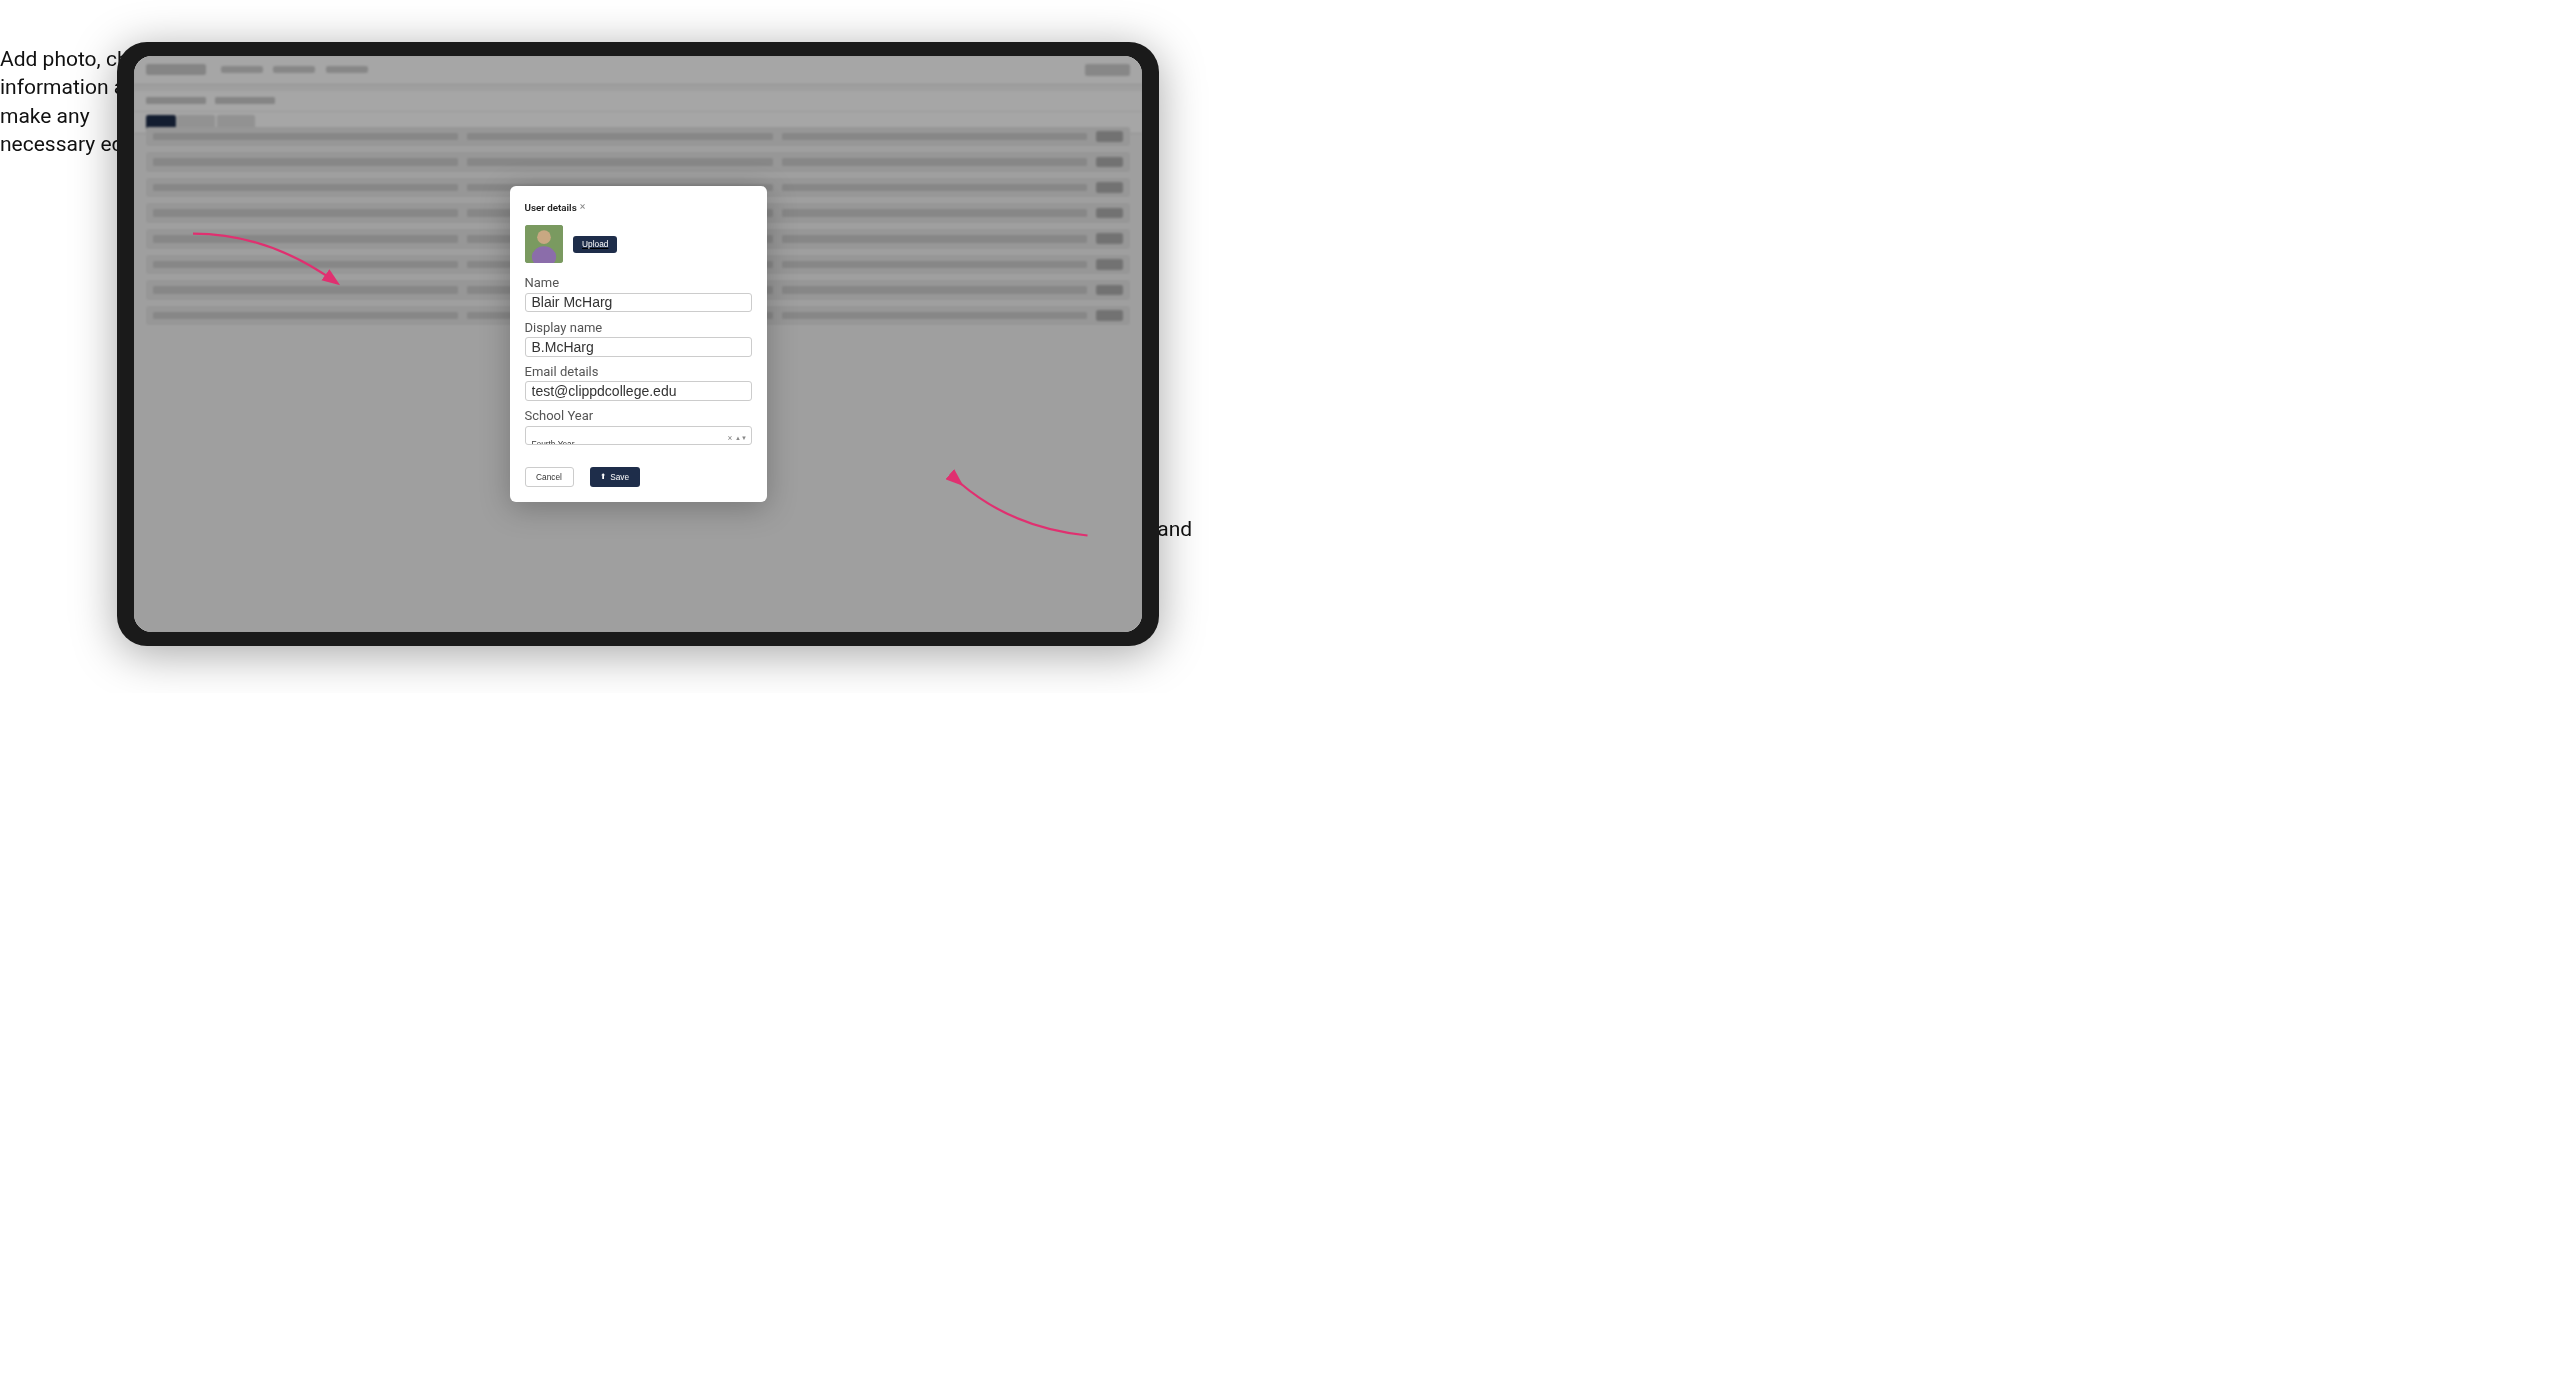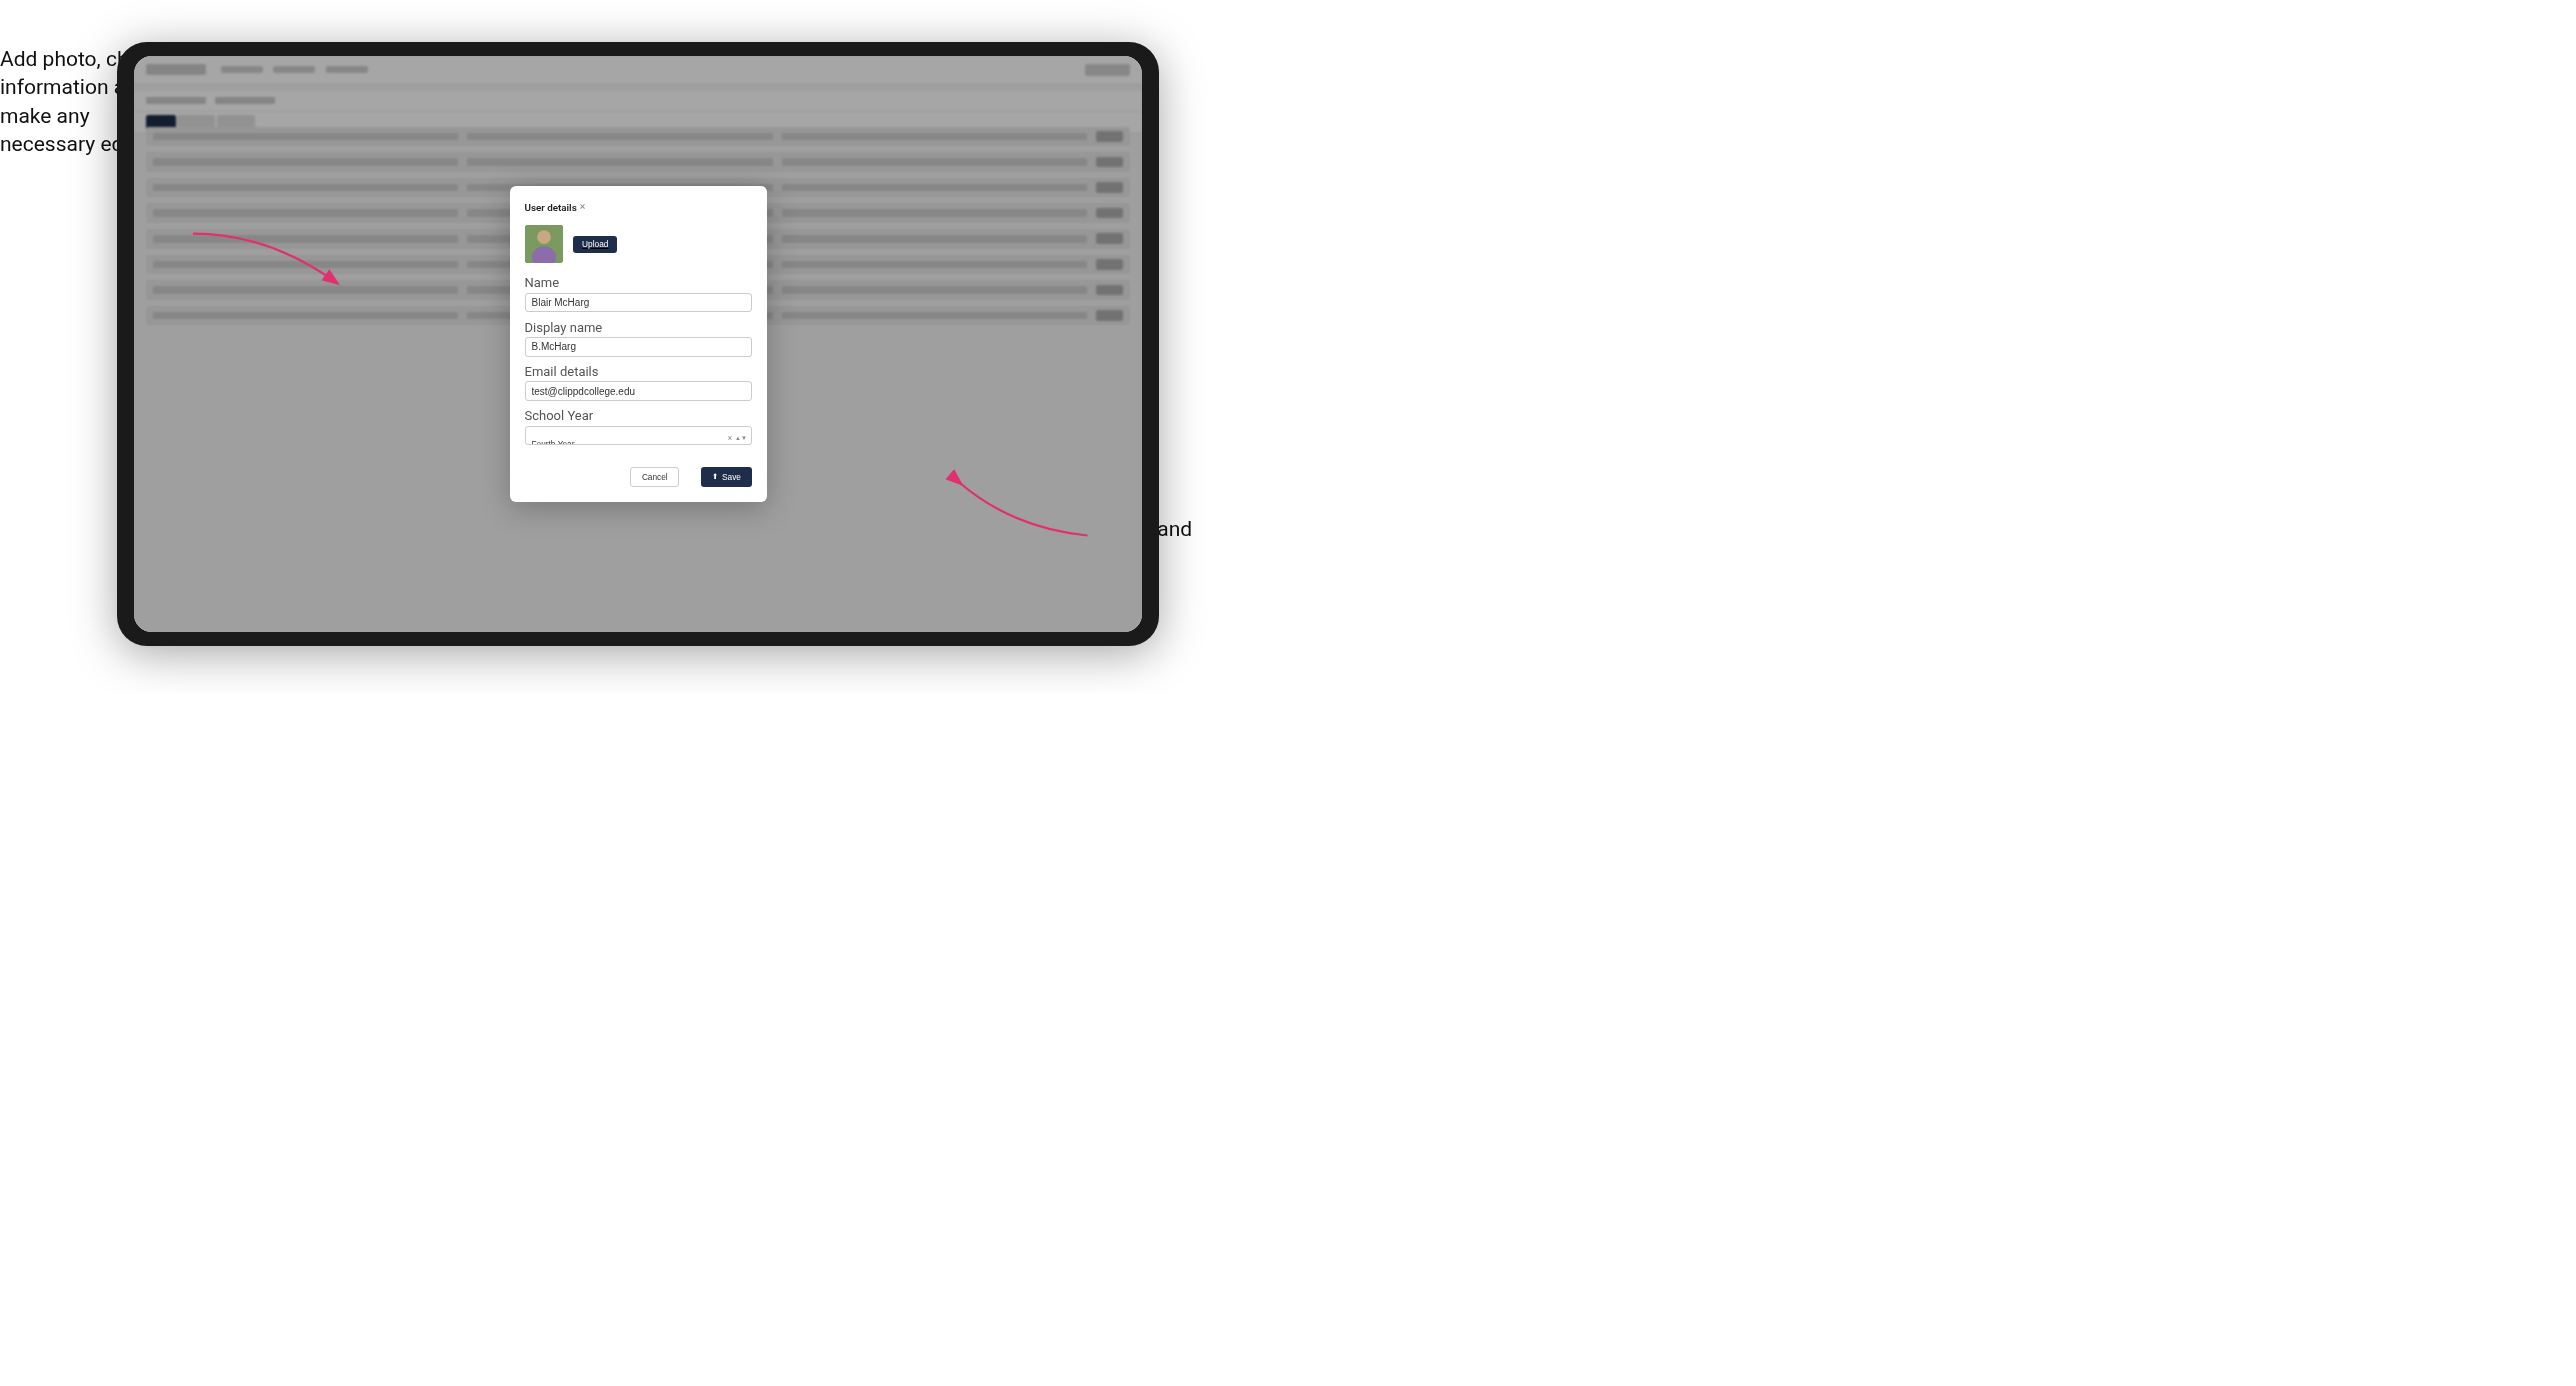--- a/index.html
+++ b/index.html
@@ -290,21 +290,21 @@
       margin-bottom: 2.3px;
       display: block;
     }
 
     .form-input {
       width: 100%;
       height: 19.6px;
       border: 0.8px solid #cccccc;
       border-radius: 3px;
       padding: 0 6px;
-      font-size: 10px;
+      font-size: 14px;
       color: #333333;
       background: #ffffff;
       outline: none;
     }
 
     
     .select-wrapper {
       position: relative;
       width: 100%;
     }
@@ -340,22 +340,21 @@
 
     .select-arrow {
       font-size: 6px;
       color: #888;
       cursor: pointer;
     }
 
     
     .modal-footer {
       display: flex;
-      justify-content: flex-end;
-      gap: 22px;
+      gap: 16px;
       margin-top: 17px;
     }
 
     .btn-cancel {
       background: #ffffff;
       color: #333333;
       border: 0.8px solid #cccccc;
       border-radius: 3px;
       padding: 3.8px 10.6px;
       font-size: 8.3px;

